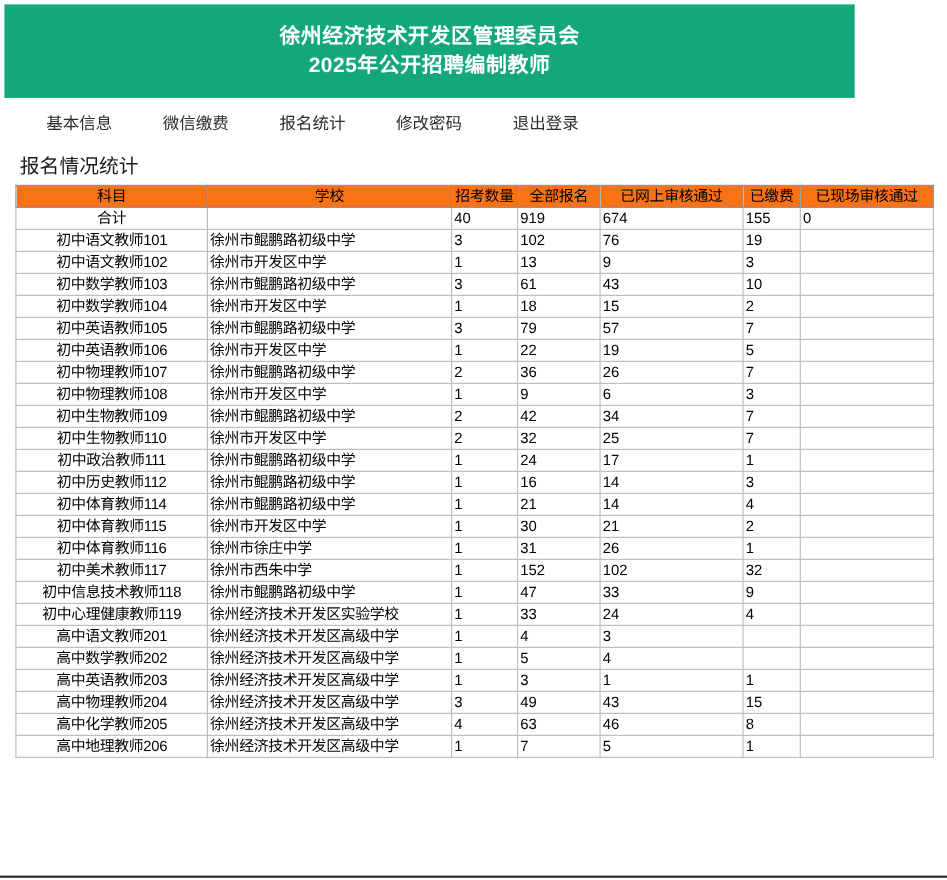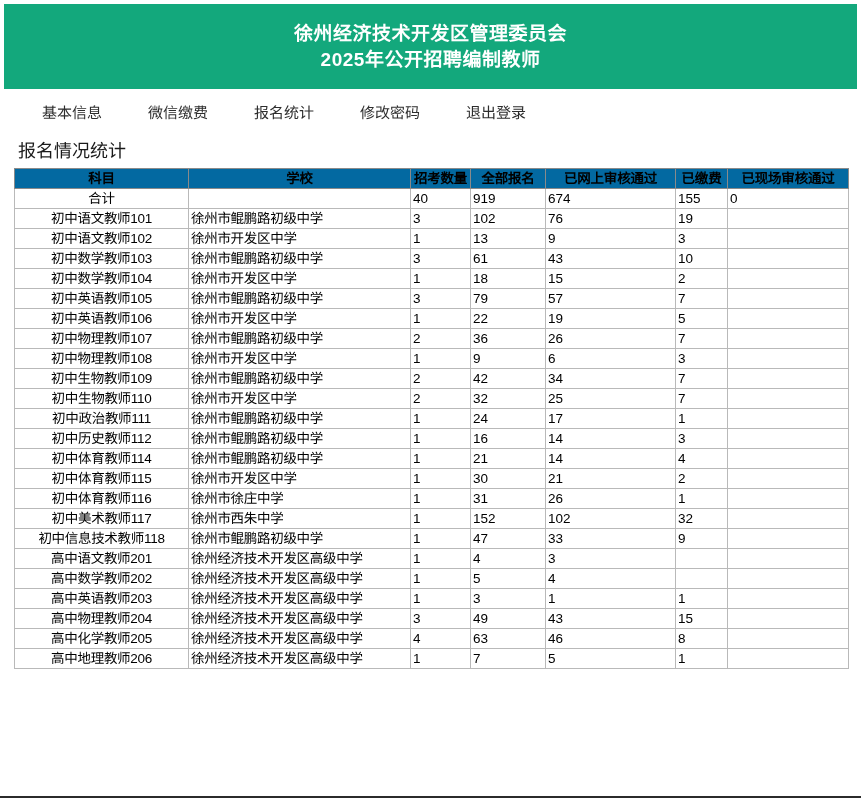--- a/index.html
+++ b/index.html
@@ -21,21 +21,21 @@
     position: relative;
     box-sizing: border-box;
     background: #ffffff;
   }
 
   
   .banner {
     position: absolute;
     left: 4px;
     top: 4px;
-    width: 853px;
+    width: 773px;
     height: 85px;
     background: #13a87c;
     display: flex;
     flex-direction: column;
     align-items: center;
     justify-content: center;
     box-sizing: border-box;
   }
   .banner-line {
     color: #ffffff;
@@ -95,24 +95,24 @@
     border: 1px solid #b9b9b9;
     height: 20px;
     line-height: 18px;
     padding: 0 2px;
     overflow: hidden;
     white-space: nowrap;
     vertical-align: middle;
     box-sizing: border-box;
   }
   table.stats thead th {
-    font-weight: 700;
+    font-weight: 400;
     text-align: center;
     border-color: #8a8a8a;
-    background: #0369a1;
+    background: #f97316;
     letter-spacing: -0.2px;
   }
   table.stats tbody td {
     text-align: left;
     font-weight: 400;
   }
   table.stats tbody td.subject { letter-spacing: -0.3px; text-align: center; }
   table.stats tbody td.school  { letter-spacing: -0.3px; }
 
   
@@ -333,20 +333,29 @@
           <tr>
             <td class="subject">初中信息技术教师118</td>
             <td class="school">徐州市鲲鹏路初级中学</td>
             <td>1</td>
             <td>47</td>
             <td>33</td>
             <td>9</td>
             <td></td>
           </tr>
           <tr>
+            <td class="subject">初中心理健康教师119</td>
+            <td class="school">徐州经济技术开发区实验学校</td>
+            <td>1</td>
+            <td>33</td>
+            <td>24</td>
+            <td>4</td>
+            <td></td>
+          </tr>
+          <tr>
             <td class="subject">高中语文教师201</td>
             <td class="school">徐州经济技术开发区高级中学</td>
             <td>1</td>
             <td>4</td>
             <td>3</td>
             <td></td>
             <td></td>
           </tr>
           <tr>
             <td class="subject">高中数学教师202</td>

